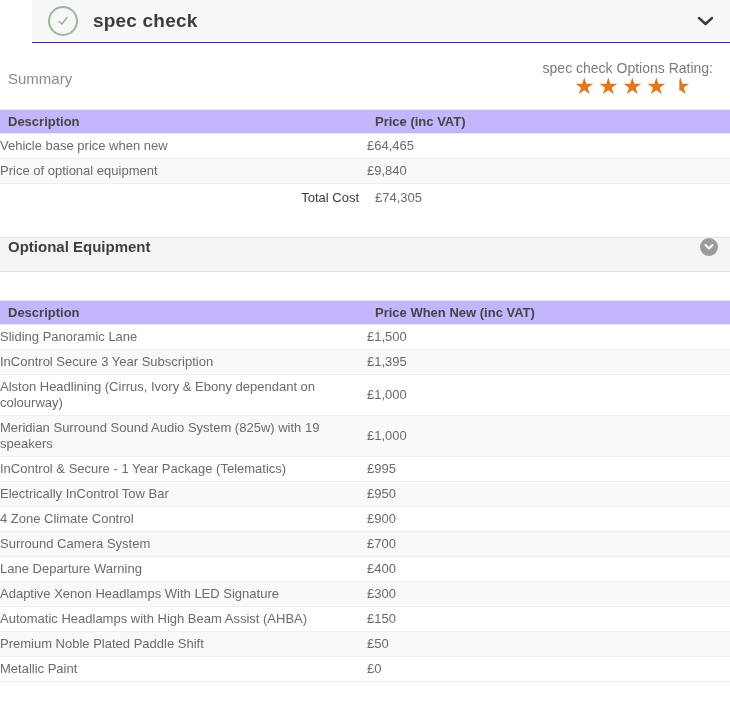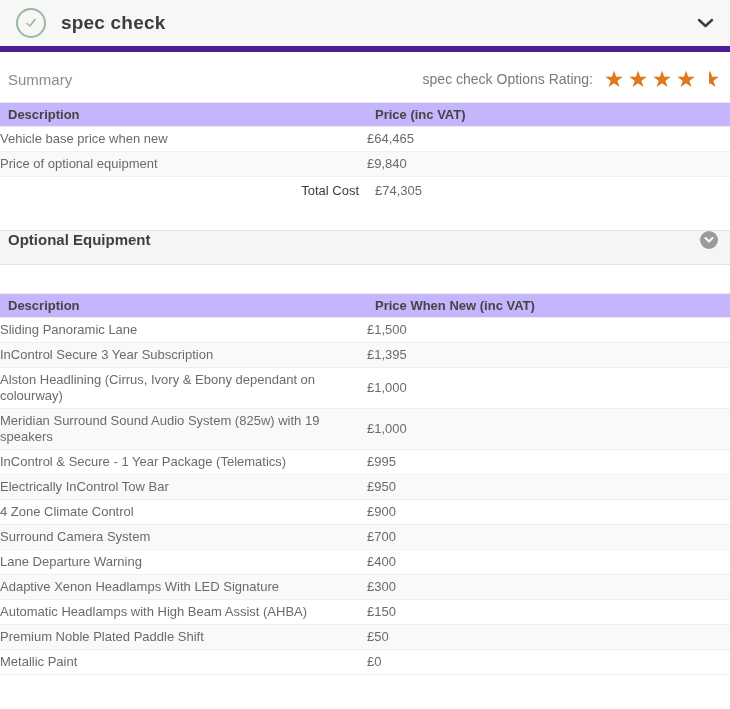--- a/index.html
+++ b/index.html
@@ -4,39 +4,39 @@
 <style>
   * { margin: 0; padding: 0; box-sizing: border-box; }
   html, body { background: #fff; }
   body {
     width: 730px; height: 709px; overflow: hidden;
     font-family: "Liberation Sans", sans-serif;
     color: #6b6b6b;
   }
   
   .titlebar {
-    height: 52px; background: #f7f7f7; border-bottom: 6px solid #4c1d95;
-    display: flex; align-items: center; padding: 0 16px 0 16px; cursor: pointer;
+    height: 43px; background: #f7f7f7; border-bottom: 1px solid #4c1d95;
+    display: flex; align-items: center; padding: 0 16px 0 16px; cursor: pointer; margin-left: 32px;
   }
   .check-circle {
     width: 30px; height: 30px; border: 2px solid #9cb79c; border-radius: 50%;
     display: flex; align-items: center; justify-content: center; flex: 0 0 auto;
   }
   .page-title {
     font-size: 19px; font-weight: bold; color: #3c3c3c; margin-left: 15px;
     letter-spacing: .2px;
   }
   .titlebar-chevron { margin-left: auto; display: flex; align-items: center; }
   
   .summary-line {
     display: flex; justify-content: space-between; align-items: center;
     padding: 17px 8px 13px 8px;
   }
   .summary-heading { color: #8b8b8b; font-size: 15px; }
-  .rating { display: flex; align-items: center; }
+  .rating { display: flex; align-items: center; flex-direction: column; }
   .rating-label { color: #7a7a7a; font-size: 14px; margin-right: 9px; }
   .stars { display: flex; align-items: center; }
   .star {
     color: #e0791d; font-size: 23px; line-height: 20px; width: 24px;
     text-align: center; display: inline-block;
   }
   .star.half { clip-path: inset(0 0 0 46%); }
   
   table { width: 100%; border-collapse: collapse; font-size: 13px; table-layout: fixed; }
   col.desc-col { width: 367px; }

